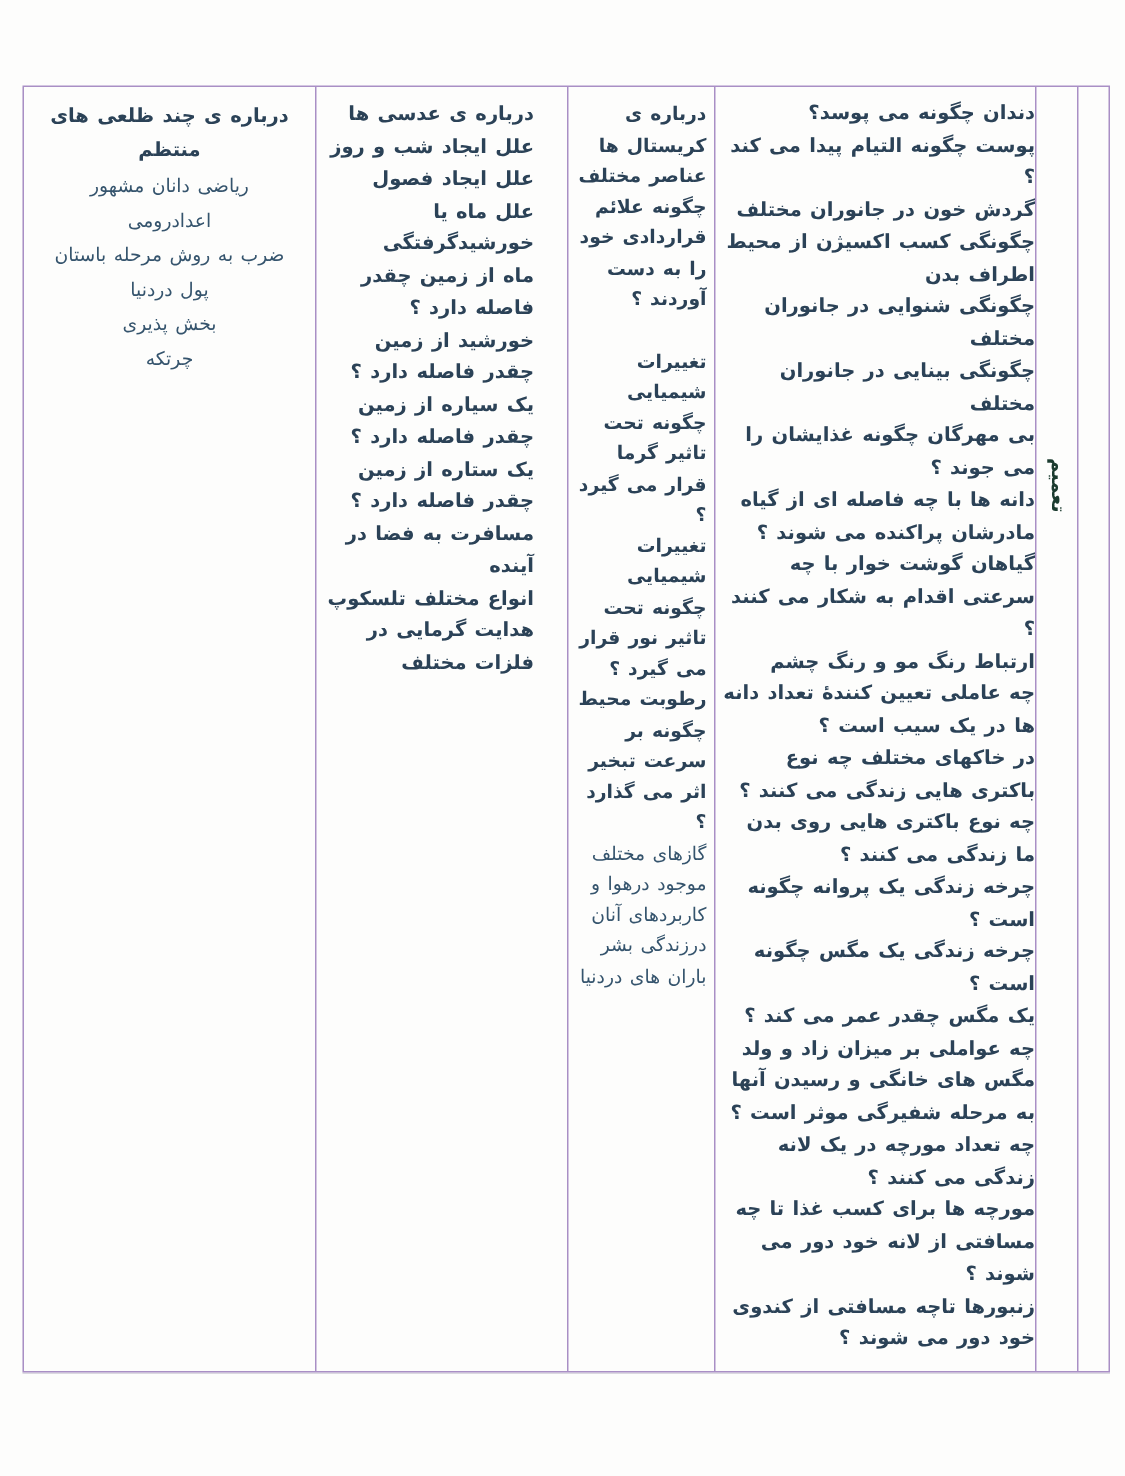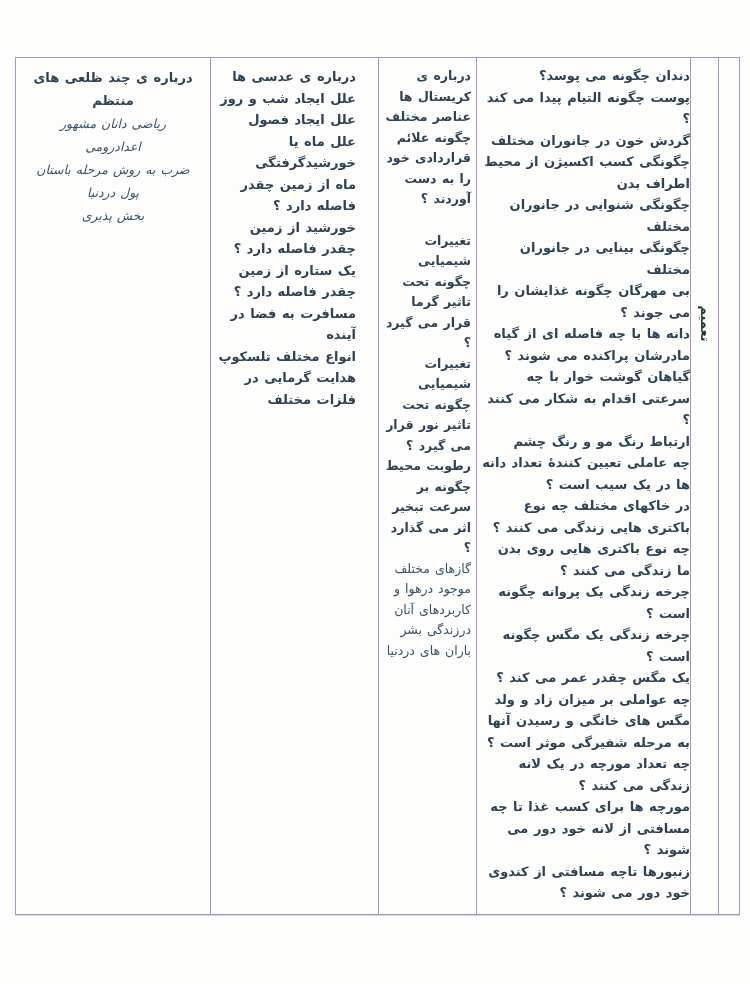--- a/index.html
+++ b/index.html
@@ -52,21 +52,21 @@
     word-spacing: 1px;
   }
   .entry.light {
     font-weight: normal;
     font-size: 12.5px;
     color: var(--ink-light);
   }
   .entry.gap { height: 21px; }
   .col-chem .entry { font-size: 12.5px; line-height: 20.5px; }
   .col-math .entry { line-height: 23px; }
-  .col-math .entry.light { font-size: 12.5px; font-style: italic; }
+  .col-math .entry.light { font-size: 12.5px; }
   .rotated-row-label {
     position: absolute;
     top: 258px;              
     left: 50%;
     transform: translate(-50%, 0) rotate(90deg);
     transform-origin: center center;
     white-space: nowrap;
     font-size: 13px;
     font-weight: bold;
     color: var(--label-ink);
@@ -79,29 +79,31 @@
 <div class="page">
   <div class="topics-table">
 
     <div class="cell col-math">
         <div class="entry">درباره ی چند ظلعی های منتظم</div>
         <div class="entry light">ریاضی دانان مشهور</div>
         <div class="entry light">اعدادرومی</div>
         <div class="entry light">ضرب به روش مرحله باستان</div>
         <div class="entry light">پول دردنیا</div>
         <div class="entry light">بخش پذیری</div>
+        <div class="entry light">چرتکه</div>
       </div>
 
     <div class="cell col-physics">
         <div class="entry">درباره ی عدسی ها</div>
         <div class="entry">علل ایجاد شب و روز</div>
         <div class="entry">علل ایجاد فصول</div>
         <div class="entry">علل ماه یا خورشیدگرفتگی</div>
         <div class="entry">ماه از زمین چقدر فاصله دارد ؟</div>
         <div class="entry">خورشید از زمین چقدر فاصله دارد ؟</div>
+        <div class="entry">یک سیاره از زمین چقدر فاصله دارد ؟</div>
         <div class="entry">یک ستاره از زمین چقدر فاصله دارد ؟</div>
         <div class="entry">مسافرت به فضا در آینده</div>
         <div class="entry">انواع مختلف تلسکوپ</div>
         <div class="entry">هدایت گرمایی در فلزات مختلف</div>
       </div>
 
     <div class="cell col-chem">
         <div class="entry">درباره ی کریستال ها</div>
         <div class="entry">عناصر مختلف چگونه علائم قراردادی خود را به دست آوردند ؟</div>
         <div class="entry gap"></div>

